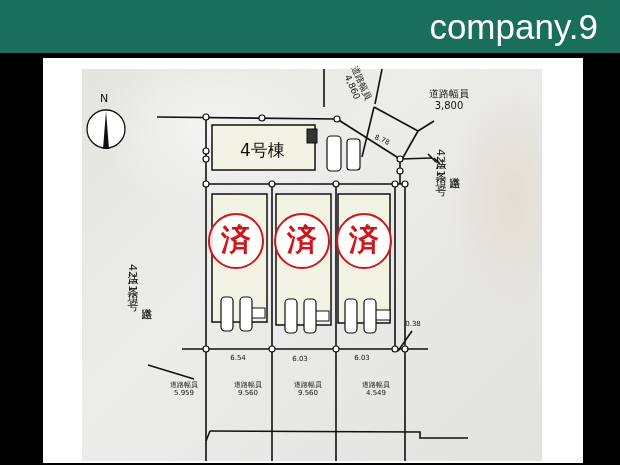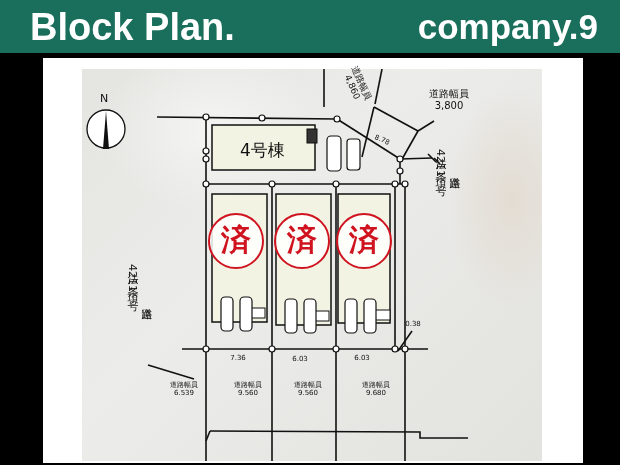--- a/index.html
+++ b/index.html
@@ -1,37 +1,36 @@
 <!DOCTYPE html>
 <html><head>
 <meta charset="utf-8">
 <style>
   html,body{margin:0;padding:0;}
   body{width:620px;height:465px;background:#000;position:relative;overflow:hidden;font-family:"DejaVu Sans",sans-serif;}
   .header{position:absolute;left:0;top:0;width:620px;height:53px;background:#1a6e5c;}
   .header .title{position:absolute;left:30px;top:4px;color:#fff;font-family:"Liberation Sans",sans-serif;font-weight:bold;font-size:38px;line-height:46px;letter-spacing:0px;}
-  .header .brand{position:absolute;right:22px;top:4px;color:#fff;font-family:"Liberation Sans",sans-serif;font-weight:bold;font-size:35px;line-height:46px;}
+  .header .brand{position:absolute;right:22px;top:4px;color:#fff;font-family:"Liberation Sans",sans-serif;font-weight:normal;font-size:35px;line-height:46px;}
   .frame{position:absolute;left:43px;top:58px;width:540px;height:405px;background:#fff;}
   .plan{position:absolute;left:82px;top:69px;width:460px;height:392px;
     background:
       radial-gradient(ellipse 160px 120px at 130px 60px, #f4f4f2 0%, rgba(244,244,242,0) 70%),
       radial-gradient(ellipse 80px 140px at 430px 130px, #e3dcd2 0%, rgba(227,220,210,0) 80%),
       linear-gradient(135deg,#e4e4e0 0%,#ececea 40%,#e2e2de 100%);}
   svg{position:absolute;left:0;top:0;}
   .lbl{position:absolute;font-size:11px;color:#111;line-height:12px;}
   .vt{position:absolute;writing-mode:vertical-rl;font-size:11px;color:#111;line-height:12px;letter-spacing:0px;}
   .small{font-size:7px;line-height:8px;text-align:center;color:#111;position:absolute;}
   .bldg-label{position:absolute;font-size:17px;color:#111;}
   .sold{position:absolute;width:56px;height:56px;border:2.5px solid #d0141f;border-radius:50%;box-sizing:border-box;color:#d0141f;font-size:30px;font-weight:bold;text-align:center;line-height:50px;background:rgba(255,255,255,0.85);}
 </style>
 </head>
 <body>
 
 <div class="header">
-  <div class="title">Block Plan.</div>
   <div class="brand">company.9</div>
 </div>
 
 <div class="frame"></div>
 
 <div class="plan">
   <svg width="460" height="392" viewBox="0 0 460 392">
     <g stroke="#111" stroke-width="1.6" fill="none">
 
       <line x1="75" y1="48" x2="255" y2="50"></line>
@@ -120,21 +119,21 @@
   </svg>
 
   <div class="lbl" style="left:18px;top:24px;font-size:11px;">N</div>
 
   <div class="bldg-label" style="left:158px;top:70px;text-align:right;">4号棟</div>
 
   <div class="sold" style="left:126px;top:144px;">済</div>
   <div class="sold" style="left:192px;top:144px;">済</div>
   <div class="sold" style="left:254px;top:144px;">済</div>
 
-  <div class="small" style="left:146px;top:285px;width:20px;">7.36</div>
+  <div class="small" style="left:146px;top:285px;width:20px;">6.54</div>
   <div class="small" style="left:208px;top:286px;width:20px;">6.03</div>
   <div class="small" style="left:270px;top:285px;width:20px;">6.03</div>
   <div class="small" style="left:321px;top:251px;width:20px;">0.38</div>
   <div class="small" style="left:290px;top:67px;width:20px;transform:rotate(24deg);">8.78</div>
 
   <div style="position:absolute;left:246px;top:10px;transform:rotate(-62deg);transform-origin:left top;">
   </div>
   <div class="lbl" style="left:250px;top:6px;transform:rotate(66deg);transform-origin:center;width:50px;text-align:center;font-size:9px;line-height:10px;">
     <span>道路幅員</span><br>
     <span>4,860</span>
@@ -146,27 +145,27 @@
   </div>
 
   <div class="vt" style="left:352px;top:80px;height:160px;">法42条1項1号</div>
   <div class="vt" style="left:366px;top:100px;">道路</div>
 
   <div class="vt" style="left:44px;top:195px;height:120px;">法42条1項1号</div>
   <div class="vt" style="left:58px;top:231px;">道路</div>
 
   <div class="small" style="left:82px;top:312px;width:40px;">
     <span>道路幅員</span><br>
-    <span>6.539</span>
+    <span>5.959</span>
   </div>
   <div class="small" style="left:146px;top:312px;width:40px;">
     <span>道路幅員</span><br>
     <span>9.560</span>
   </div>
   <div class="small" style="left:206px;top:312px;width:40px;">
     <span>道路幅員</span><br>
     <span>9.560</span>
   </div>
   <div class="small" style="left:274px;top:312px;width:40px;">
     <span>道路幅員</span><br>
-    <span>9.680</span>
+    <span>4.549</span>
   </div>
 </div>
 
 </body></html>

